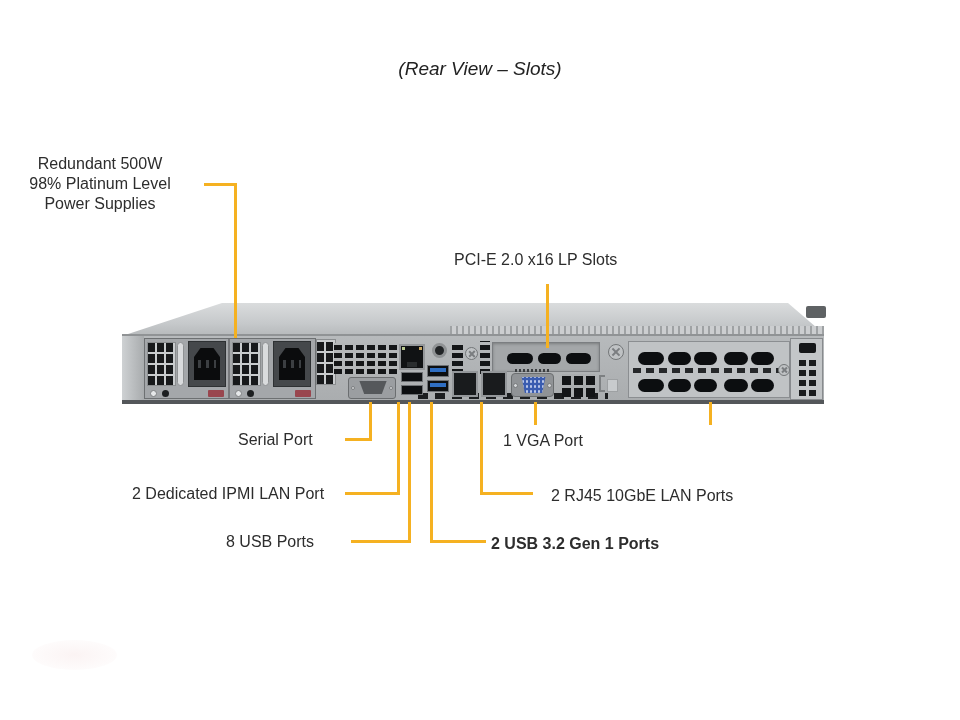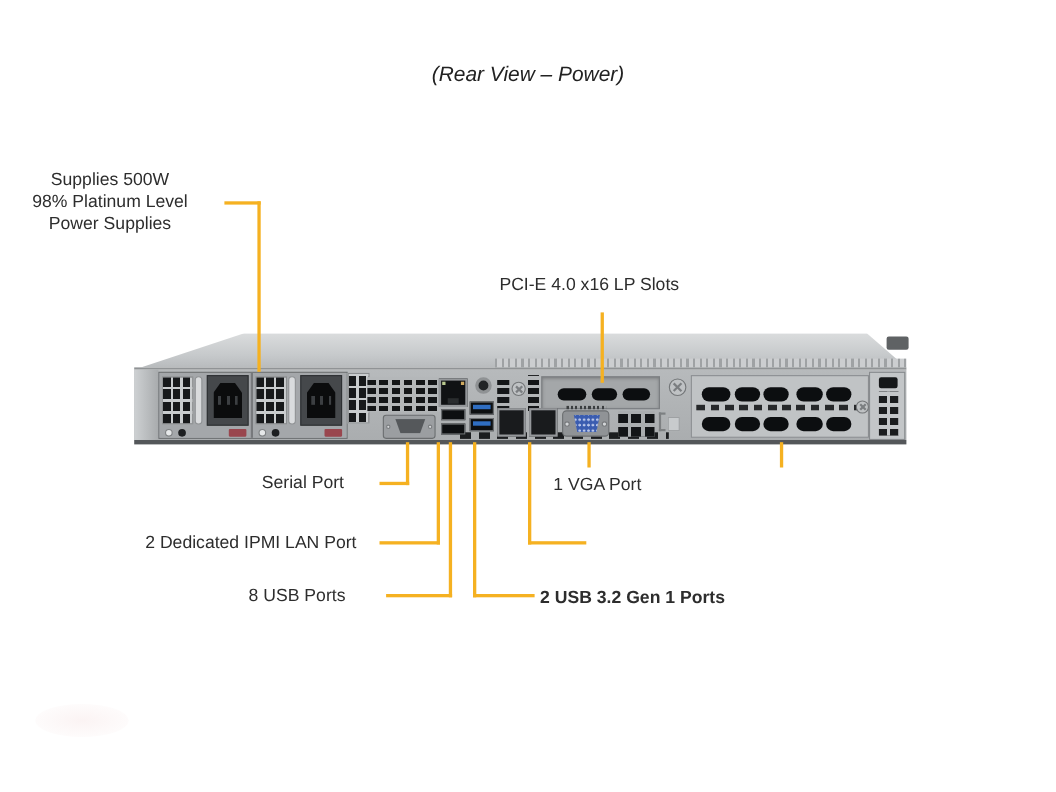--- a/index.html
+++ b/index.html
@@ -102,32 +102,33 @@
      background-image:repeating-linear-gradient(90deg,transparent 0 7px,#c3c6c8 7px 10px),
                       repeating-linear-gradient(0deg,#1a1c1e 0 6px,#c3c6c8 6px 10px);}
   .watermark{left:32px;top:640px;width:85px;height:30px;border-radius:50%;
      background:radial-gradient(ellipse at center,rgba(222,160,160,0.12),rgba(255,255,255,0));}
 </style>
 </head>
 <body>
 
 <div class="stage">
 
-  <div class="abs title" style="left:0;right:0;top:58px;">(Rear View – Power)</div>
+  <div class="abs title" style="left:0;right:0;top:58px;">(Rear View – Slots)</div>
 
   <div class="abs" style="left:15px;top:154px;width:170px;text-align:center;">
-    <div class="label">Supplies 500W</div>
+    <div class="label">Redundant 500W</div>
     <div class="label">98% Platinum Level</div>
     <div class="label">Power Supplies</div>
   </div>
 
-  <div class="abs label" style="left:454px;top:250px;">PCI-E 4.0 x16 LP Slots</div>
+  <div class="abs label" style="left:454px;top:250px;">PCI-E 2.0 x16 LP Slots</div>
   <div class="abs label" style="left:238px;top:430px;width:102px;text-align:left;">Serial Port</div>
   <div class="abs label" style="left:503px;top:431px;">1 VGA Port</div>
   <div class="abs label" style="left:132px;top:484px;">2 Dedicated IPMI  LAN Port</div>
+  <div class="abs label" style="left:551px;top:486px;">2 RJ45 10GbE LAN Ports</div>
   <div class="abs label" style="left:226px;top:532px;">8 USB Ports</div>
   <div class="abs label" style="left:491px;top:534px;font-weight:bold;">2 USB 3.2 Gen 1 Ports</div>
 
   <div class="cl" style="left:204px;top:183px;width:33px;height:3px;"></div>
   <div class="cl" style="left:234px;top:183px;width:3px;height:155px;"></div>
   <div class="cl" style="left:546px;top:284px;width:3px;height:64px;"></div>
   <div class="cl" style="left:369px;top:402px;width:3px;height:39px;"></div>
   <div class="cl" style="left:345px;top:438px;width:27px;height:3px;"></div>
   <div class="cl" style="left:534px;top:402px;width:3px;height:23px;"></div>
   <div class="cl" style="left:709px;top:402px;width:3px;height:23px;"></div>

